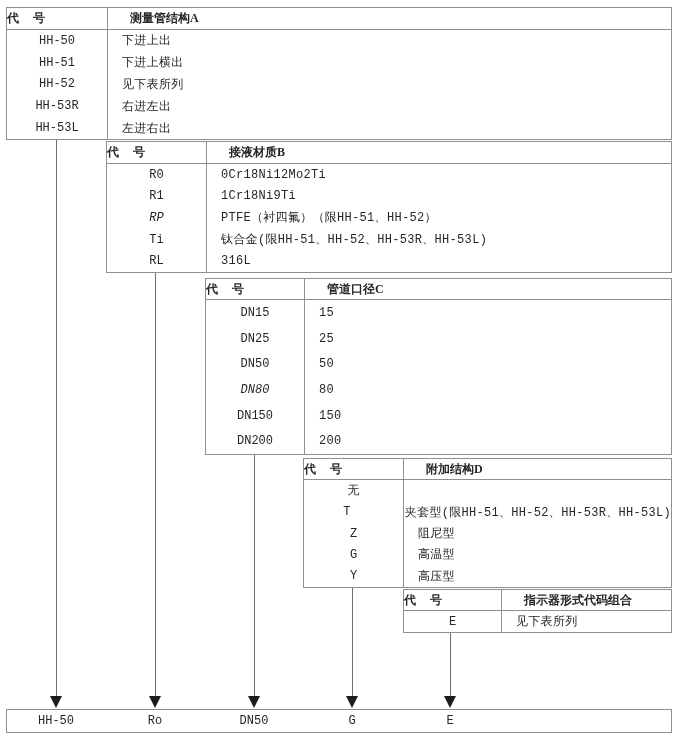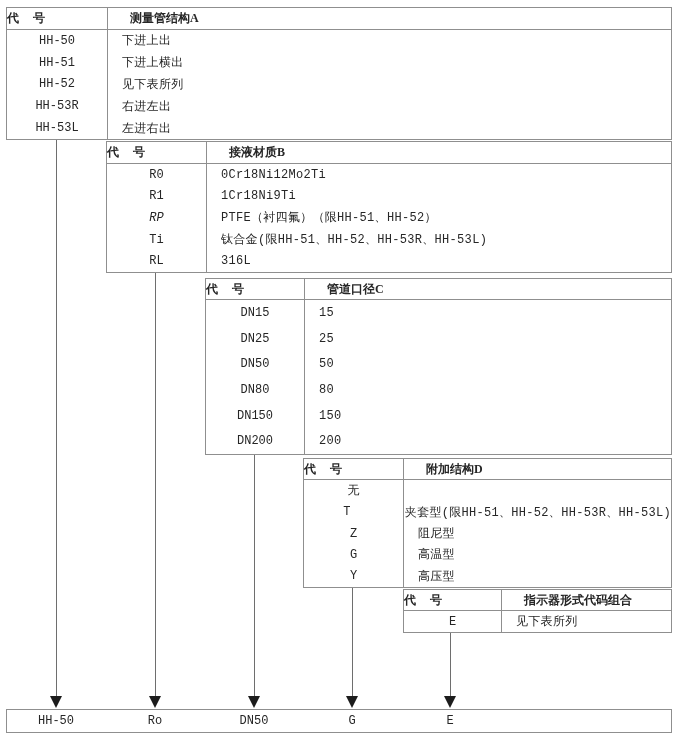--- a/index.html
+++ b/index.html
@@ -133,21 +133,21 @@
       </div>
       <div class="tr">
         <div class="td code" style="width:98px;">DN25</div>
         <div class="td desc">25</div>
       </div>
       <div class="tr">
         <div class="td code" style="width:98px;">DN50</div>
         <div class="td desc">50</div>
       </div>
       <div class="tr">
-        <div class="td code" style="width:98px;">DN80</div>
+        <div class="td code" style="width:98px;font-style:italic;">DN80</div>
         <div class="td desc">80</div>
       </div>
       <div class="tr">
         <div class="td code" style="width:98px;">DN150</div>
         <div class="td desc">150</div>
       </div>
       <div class="tr">
         <div class="td code" style="width:98px;">DN200</div>
         <div class="td desc">200</div>
       </div>

